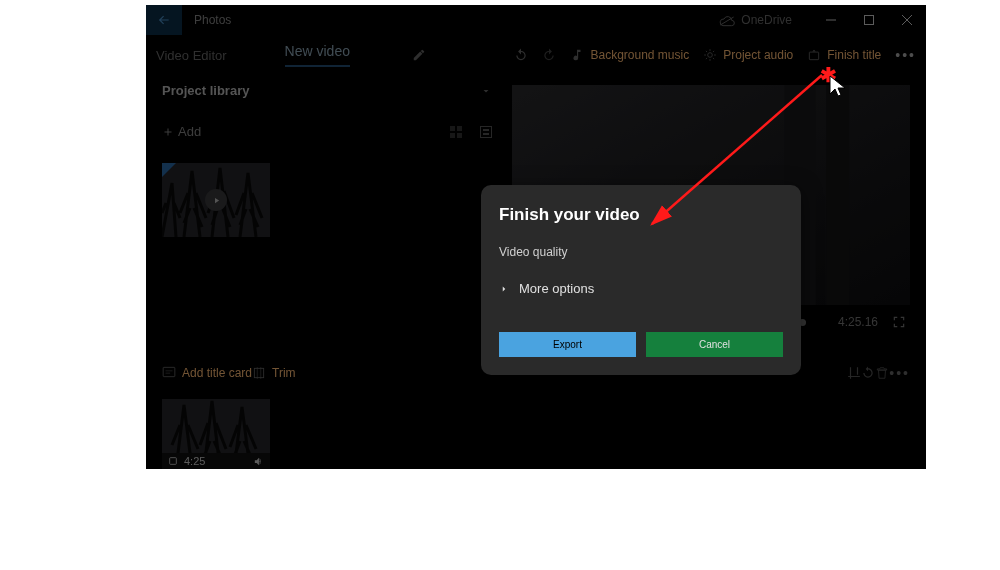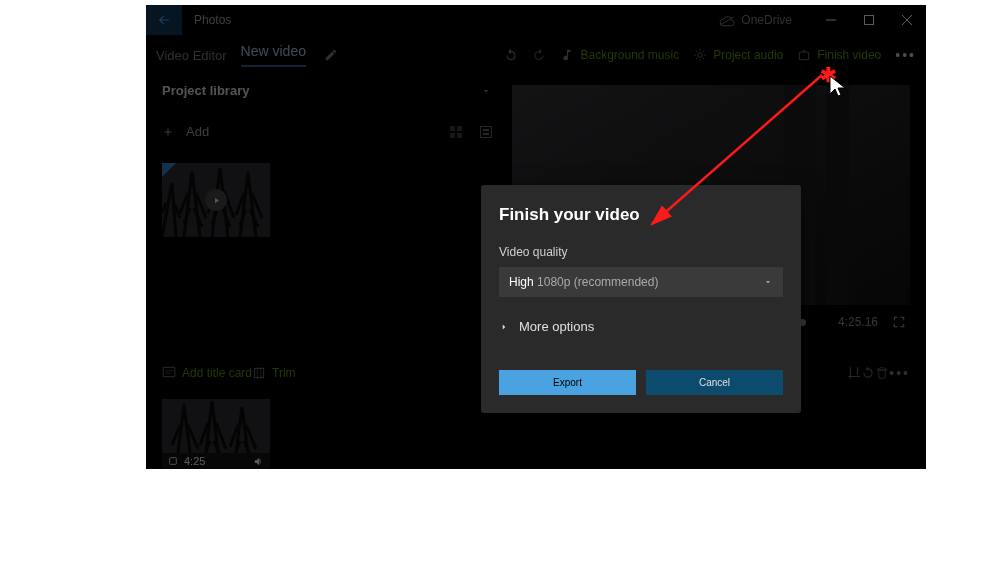--- a/index.html
+++ b/index.html
@@ -13,26 +13,26 @@
 
   
   .titlebar { display: flex; align-items: center; height: 30px; padding-left: 0; }
   .back-btn { width: 36px; height: 30px; background: #0d2f4a; display:flex; align-items:center; justify-content:center; color:#4a8fc7; }
   .app-title { margin-left: 12px; font-size: 12px; color:#8a8a8a; }
   .titlebar-right { margin-left: auto; display: flex; align-items: center; }
   .onedrive { display:flex; align-items:flex-end; gap:6px; margin-right: 20px; color:#6a6a6a;}
   .win-btn { width: 38px; height: 30px; display:flex; align-items:center; justify-content:center; color:#ccc; }
 
   
-  .subhdr { display:flex; align-items:center; height: 40px; padding: 0 10px; color:#6a6a6a;}
+  .subhdr { display:flex; align-items:center; height: 40px; padding: 0 10px; color:#6a6a6a;gap:44px;}
   .ve-label { font-size: 13px; margin-right: 14px; }
   .proj-name { font-size: 14px; color:#8fa8b9; border-bottom: 2px solid #255178; padding-bottom:6px; }
   .pencil { margin-left: 18px; }
   .subhdr-right { margin-left:auto; display:flex; align-items:center; gap:14px; font-size:12px;}
-  .sub-btn { display:flex; gap:6px; color:#4d7c0f;}
+  .sub-btn { display:flex; gap:6px; color:#fdba74;}
   .dots { letter-spacing:2px; font-size:14px; color:#aaa;}
 
   
   .main { display:flex; flex:1; overflow:hidden; padding: 8px 16px 0 16px; gap:20px;}
   .left-pane { width: 330px; display:flex; flex-direction:column;}
   .pl-head { display:flex; align-items:center; font-size:13px; color:#bbb; font-weight:700; }
   .pl-head .spacer { flex:1;}
   .grid-ico { display:inline-block; width:12px; height:12px; background:
     linear-gradient(#555,#555) 0 0/5px 5px no-repeat,
     linear-gradient(#555,#555) 7px 0/5px 5px no-repeat,
@@ -56,35 +56,35 @@
   .tools-row .spacer{flex:1;}
   .clip { width:108px; margin-top:10px;}
   .clip-thumb { width:108px; height:70px; background:#fdba74; position:relative; overflow:hidden;}
   .clip-bar { display:flex; align-items:center; gap:6px; font-size:11px; color:#ccc; margin-top:4px; background:#111; padding:2px 6px; position:absolute; bottom:0; left:0; right:0;}
   .clip-bar .sp{flex:1;}
 
   
   .overlay { position:absolute; inset:0; background:rgba(0,0,0,0.55);}
   .modal {
     position:absolute; left: 335px; top: 180px; width: 320px;
-    background:#2a2a2a; color:#e8e8e8; border-radius:3px; padding:20px 18px 18px 18px;
+    background:#2a2a2a; color:#e8e8e8; border-radius:10px; padding:20px 18px 18px 18px;
     box-shadow: 0 4px 20px rgba(0,0,0,0.5);
   }
   .modal h2 { font-size:17px; font-weight:600; margin-bottom:20px; color:#fff;}
   .modal-label { font-size:12px; color:#d0d0d0; margin-bottom:8px;}
   .dropdown { width:100%; background:#3a3a3a; border:none; padding:8px 10px; font-size:12px; color:#e0e0e0; display:flex; align-items:center;}
   .dropdown .dd-val{}
   .dropdown .dd-val b{font-weight:400; color:#fff;}
   .dropdown .dd-val span{color:#aaa;}
   .dropdown .chev{margin-left:auto;}
   .more-opt { display:flex; align-items:center; gap:10px; margin-top:22px; font-size:13px; color:#e0e0e0;}
   .modal-btns { display:flex; gap:10px; margin-top:36px;}
   .btn { flex:1; padding:7px 0; font-size:10px; text-align:center; border:none; cursor:pointer;}
   .btn-primary { background:#4aa3e0; color:#000;}
-  .btn-secondary { background:#0c4a6e; color:#e0e0e0;}
+  .btn-secondary { background:#15803d; color:#e0e0e0;}
 
   
   .arrow-line { position:absolute; }
   .red-star { position:absolute; color:#ff1a1a; font-size:20px; font-weight:bold; left:820px; top:63px;}
   .cursor { position:absolute; left:828px; top:74px; }
 
   svg { display:block; }
 </style>
 </head>
 <body>
@@ -155,37 +155,37 @@
             <circle cx="12" cy="12" r="4" fill="none" stroke="#666" stroke-width="1.5"></circle>
             <path d="M12 2v3M12 19v3M4.9 4.9l2.1 2.1M17 17l2.1 2.1M2 12h3M19 12h3M4.9 19.1L7 17M17 7l2.1-2.1" stroke="#666" stroke-width="1.5"></path>
           </svg>
         <span>Project audio</span>
       </div>
       <div class="sub-btn">
         <svg width="14" height="14" viewBox="0 0 24 24">
             <rect x="4" y="7" width="16" height="13" rx="1" fill="none" stroke="#666" stroke-width="1.5"></rect>
             <path d="M12 3l-3 3h6l-3-3z" fill="#666"></path>
           </svg>
-        <span>Finish video</span>
+        <span>Finish title</span>
       </div>
       <div class="dots">•••</div>
     </div>
   </div>
 
   <div class="main">
     <div class="left-pane">
       <div class="pl-head">
         <span>Project library</span>
         <span class="spacer"></span>
         <svg width="12" height="12" viewBox="0 0 24 24" style="margin-left:auto;">
             <path d="M7 10l5 5 5-5z" fill="#666"></path>
           </svg>
       </div>
       <div class="add-row">
-        <div style="display:flex;align-items:center;gap:12px;">
+        <div style="display:flex;align-items:center;gap:4px;">
           <svg width="12" height="12" viewBox="0 0 24 24">
               <path d="M11 5h2v14h-2zM5 11h14v2H5z" fill="#888"></path>
             </svg>
           <span>Add</span>
         </div>
         <span class="spacer"></span>
         <span class="grid-ico" style="opacity:.6;"></span>
         <span style="width:12px;height:12px;border:1px solid #555;margin-left:8px;position:relative;">
           <span style="position:absolute;left:2px;top:2px;right:2px;height:2px;background:#555;"></span>
           <span style="position:absolute;left:2px;top:6px;right:2px;height:2px;background:#555;"></span>
@@ -287,32 +287,20 @@
             </svg>
         </div>
       </div>
     </div>
   </div>
 
   <div class="overlay"></div>
   <div class="modal">
     <h2>Finish your video</h2>
     <div class="modal-label">Video quality</div>
-    <div class="dropdown">
-      <span class="dd-val">
-        <b>High</b>
-        <span> </span>
-        <span>1080p (recommended)</span>
-      </span>
-      <span class="chev">
-        <svg width="10" height="10" viewBox="0 0 24 24">
-            <path d="M7 10l5 5 5-5z" fill="#bbb"></path>
-          </svg>
-      </span>
-    </div>
     <div class="more-opt">
       <svg width="10" height="10" viewBox="0 0 24 24">
           <path d="M9 6l6 6-6 6z" fill="#e0e0e0"></path>
         </svg>
       <span>More options</span>
     </div>
     <div class="modal-btns">
       <button class="btn btn-primary">Export</button>
       <button class="btn btn-secondary">Cancel</button>
     </div>

